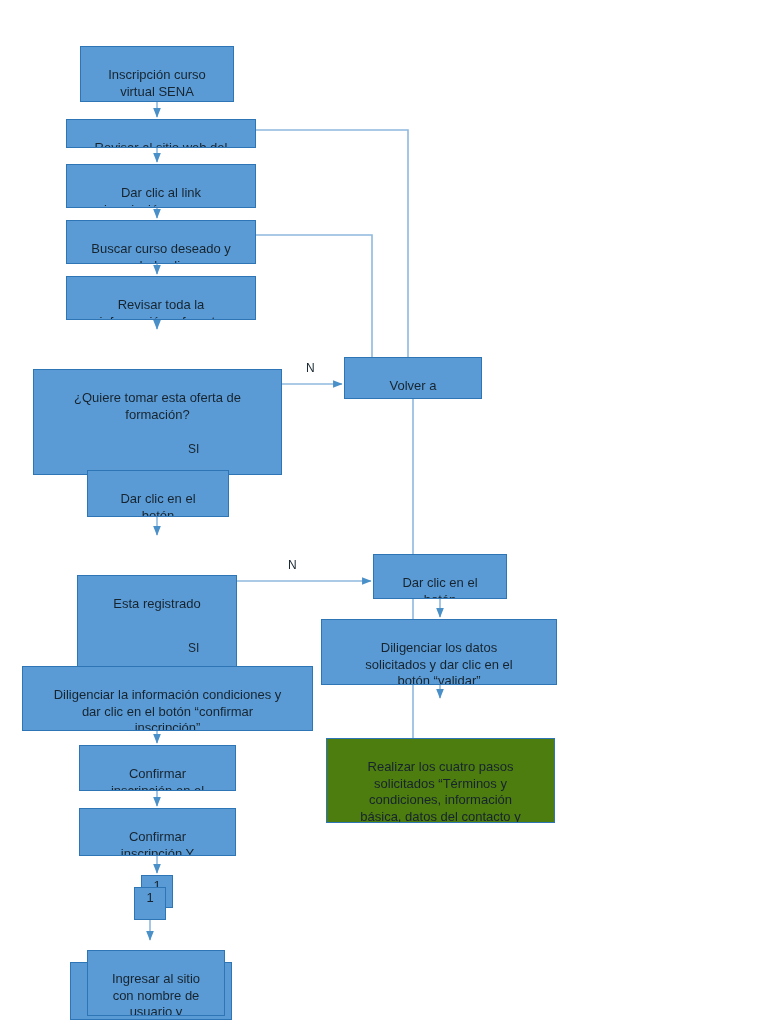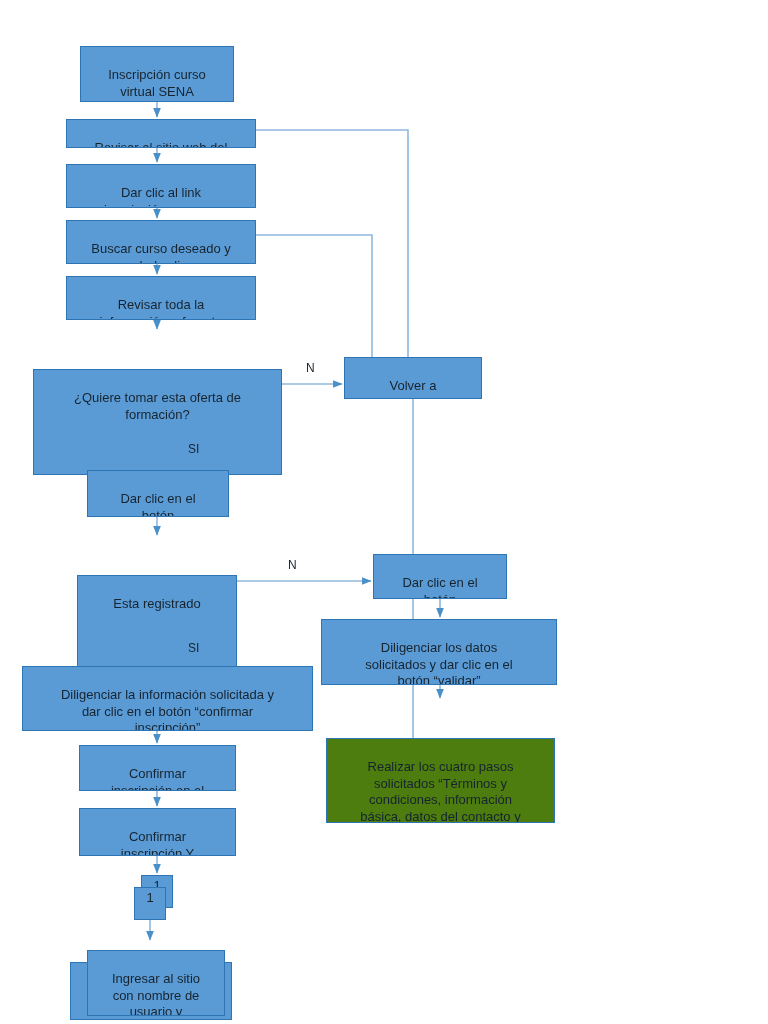--- a/index.html
+++ b/index.html
@@ -141,21 +141,21 @@
 solicitados y dar clic en el
 botón “validar”</span>
       </div>
       <div class="node tall" style="left: 326px; top: 700px; width: 229px; height: 85px; background: #4d7c0f; border-color: rgb(46, 117, 182); color: rgb(22, 36, 47);">
         <span class="txt">Realizar los cuatro pasos
 solicitados “Términos y
 condiciones, información
 básica, datos del contacto y</span>
       </div>
       <div class="node" style="left: 22px; top: 666px; width: 291px; height: 65px; background: rgb(91, 155, 213); border-color: rgb(46, 117, 182); color: rgb(22, 36, 47);">
-        <span class="txt">Diligenciar la información solicitada y
+        <span class="txt">Diligenciar la información condiciones y
 dar clic en el botón “confirmar
 inscripción”</span>
       </div>
       <div class="node" style="left: 79px; top: 745px; width: 157px; height: 46px; background: rgb(91, 155, 213); border-color: rgb(46, 117, 182); color: rgb(22, 36, 47);">
         <span class="txt">Confirmar
 inscripción en el</span>
       </div>
       <div class="node" style="left: 79px; top: 808px; width: 157px; height: 48px; background: rgb(91, 155, 213); border-color: rgb(46, 117, 182); color: rgb(22, 36, 47);">
         <span class="txt">Confirmar
 inscripción Y</span>

